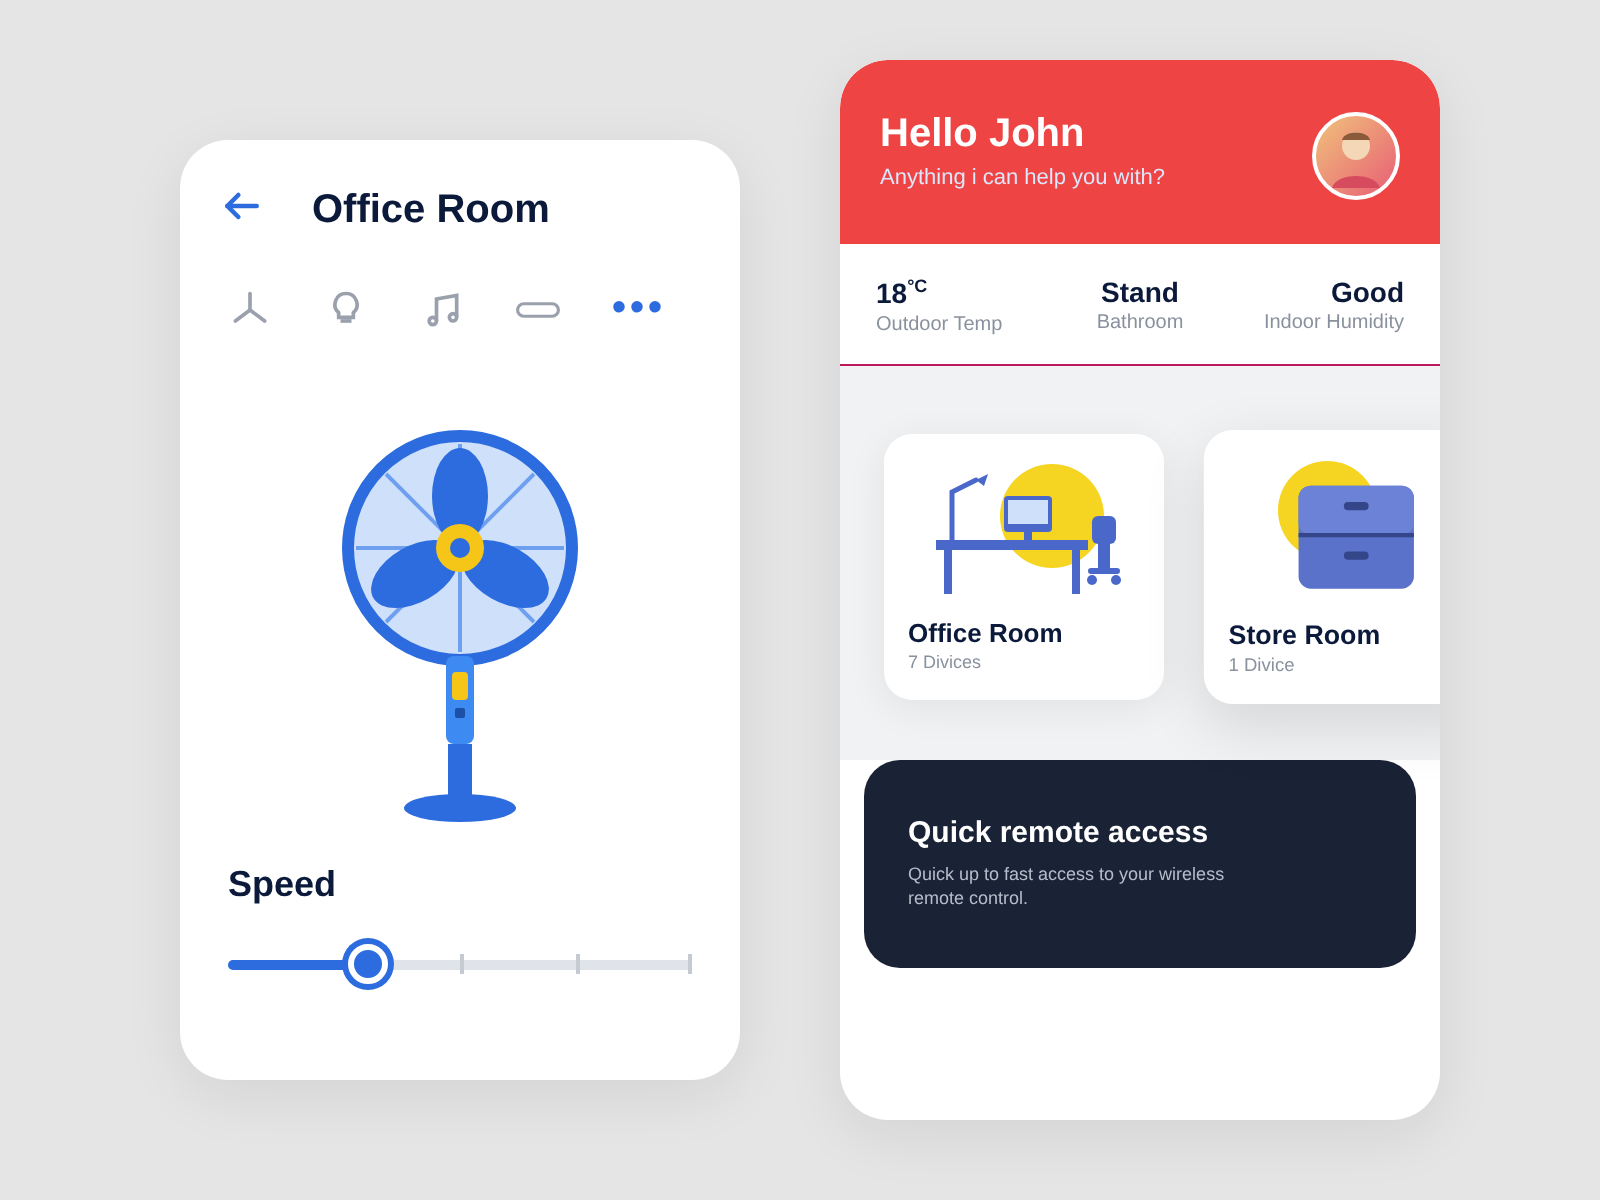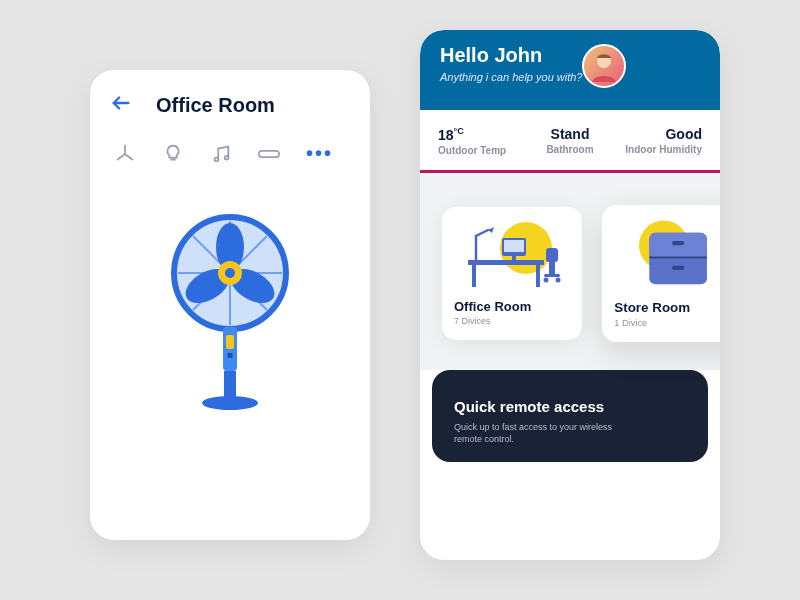--- a/index.html
+++ b/index.html
@@ -33,42 +33,42 @@
 
 .speed-block { padding: 8px 24px 0; }
 .speed-label { font-size:18px; font-weight:700; color:#0b1a3a; margin-bottom:18px; }
 .slider { position:relative; height:24px; }
 .slider-track { position:absolute; top:9px; left:0; right:0; height:5px; background:#e0e4ea; border-radius:3px; }
 .slider-fill { position:absolute; top:9px; left:0; width:30%; height:5px; background:#2d6cdf; border-radius:3px; }
 .slider-thumb { position:absolute; top:1px; left:30%; transform:translateX(-50%); width:20px; height:20px; background:#2d6cdf; border:3px solid #fff; border-radius:50%; box-shadow:0 0 0 3px #2d6cdf; }
 .slider-tick { position:absolute; top:6px; width:2px; height:10px; background:#c5cad3; }
 
 
-.r-header { background:#0369a1; padding:14px 20px 22px; border-radius:24px 24px 0 0; display:flex; align-items:flex-start; }
+.r-header { background:#ef4444; padding:26px 20px 22px; border-radius:24px 24px 0 0; display:flex; justify-content:space-between; align-items:flex-start; }
 .hello { color:#fff; font-size:20px; font-weight:700; }
-.sub { color:#dce7fb; font-size:11px; margin-top:4px;font-style:italic; }
+.sub { color:#dce7fb; font-size:11px; margin-top:4px; }
 .avatar { width:44px; height:44px; border-radius:50%; border:2px solid #fff; background:linear-gradient(135deg,#f0c27b,#e85d75); display:flex; align-items:center; justify-content:center; overflow:hidden; }
 .avatar svg{width:36px;height:36px;}
 
-.stats { background:#fff; display:flex; padding:16px 18px 14px; border-bottom:3px solid #be185d;}
+.stats { background:#fff; display:flex; padding:16px 18px 14px; border-bottom:1px solid #be185d;}
 .stat { flex:1; text-align:center; }
 .stat:last-child{text-align:right;}
 .stat:first-child{text-align:left;}
 .stat-v { font-size:14px; font-weight:700; color:#0b1a3a; }
 .stat-v sup{font-size:9px;}
-.stat-l { font-size:10px; color:#8a919e; margin-top:2px;font-weight:bold; }
+.stat-l { font-size:10px; color:#8a919e; margin-top:2px; }
 
 .room-scroll { background:#f1f2f4; padding:34px 0 30px 22px; display:flex; gap:14px; }
 .room-card { background:#fff; border-radius:14px; width:140px; padding:12px 12px 14px; box-shadow:0 4px 20px rgba(0,0,0,0.07); }
 .room-card.pop { transform:translateX(8px) scale(1.03); box-shadow:0 10px 30px rgba(0,0,0,0.12); }
 .rc-ill { height:72px; display:flex; align-items:center; justify-content:center; margin-bottom:8px; }
 .rc-title { font-size:13px; font-weight:700; color:#0b1a3a; }
 .rc-sub { font-size:9px; color:#8a919e; margin-top:2px; }
 
-.quick { margin:0 12px; background:#1a2236; border-radius:18px; padding:28px 22px 16px; color:#fff; }
+.quick { margin:0 12px; background:#1a2236; border-radius:18px; padding:28px 22px 28px; color:#fff; }
 .quick-t { font-size:15px; font-weight:600; }
 .quick-s { font-size:9px; color:#b6bdca; margin-top:6px; line-height:1.4; max-width:160px; }
 </style>
 </head>
 <body>
 
 <div class="phone phone-left">
   <div class="hdr">
     <div class="back-arrow">
       <svg viewBox="0 0 24 24" fill="none" stroke="#2d6cdf" stroke-width="2.5" stroke-linecap="round" stroke-linejoin="round">
@@ -129,20 +129,31 @@
       <circle cx="85" cy="70" r="5" fill="#2d6cdf"></circle>
 
       <rect x="78" y="124" width="14" height="44" rx="4" fill="#3d8bf2"></rect>
       <rect x="81" y="132" width="8" height="14" rx="2" fill="#f5c518"></rect>
       <rect x="82.5" y="150" width="5" height="5" rx="1" fill="#1b4fa8"></rect>
       <rect x="79" y="168" width="12" height="30" fill="#2d6cdf"></rect>
       <ellipse cx="85" cy="200" rx="28" ry="7" fill="#2d6cdf"></ellipse>
     </svg>
   </div>
 
+  <div class="speed-block">
+    <div class="speed-label">Speed</div>
+    <div class="slider">
+      <div class="slider-track"></div>
+      <div class="slider-tick" style="left:50%"></div>
+      <div class="slider-tick" style="left:75%"></div>
+      <div class="slider-tick" style="left:99%"></div>
+      <div class="slider-fill"></div>
+      <div class="slider-thumb"></div>
+    </div>
+  </div>
 </div>
 
 <div class="phone phone-right">
   <div class="r-header">
     <div>
       <div class="hello">Hello John</div>
       <div class="sub">Anything i can help you with?</div>
     </div>
     <div class="avatar">
       <svg viewBox="0 0 36 36">

